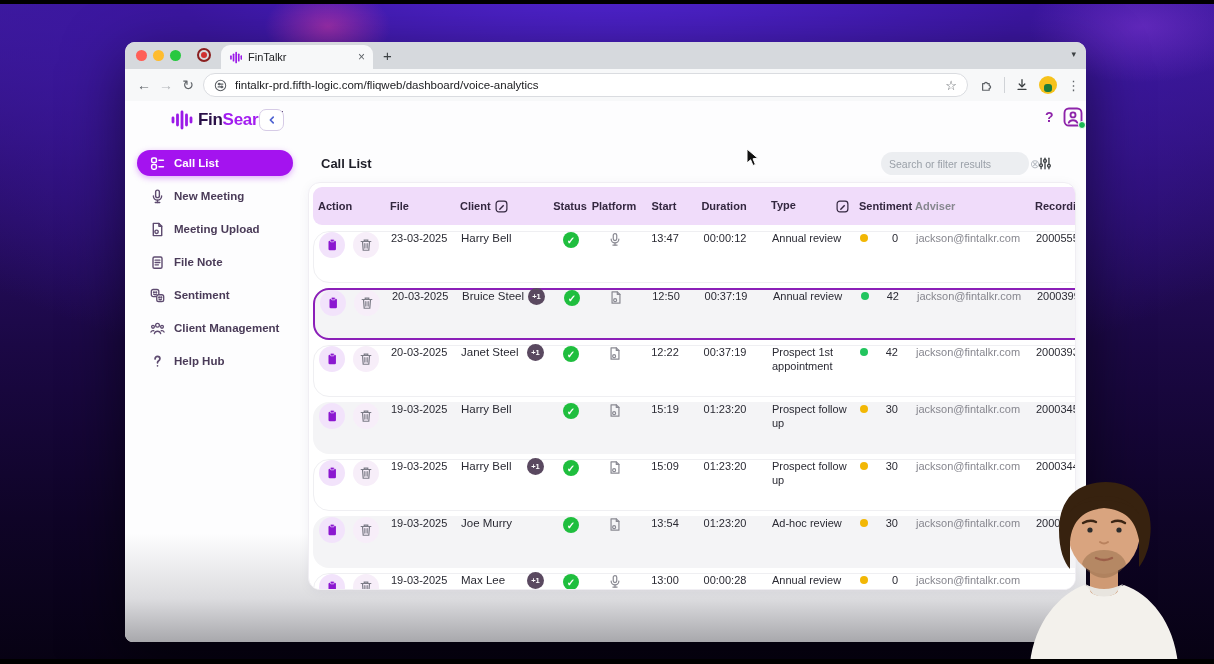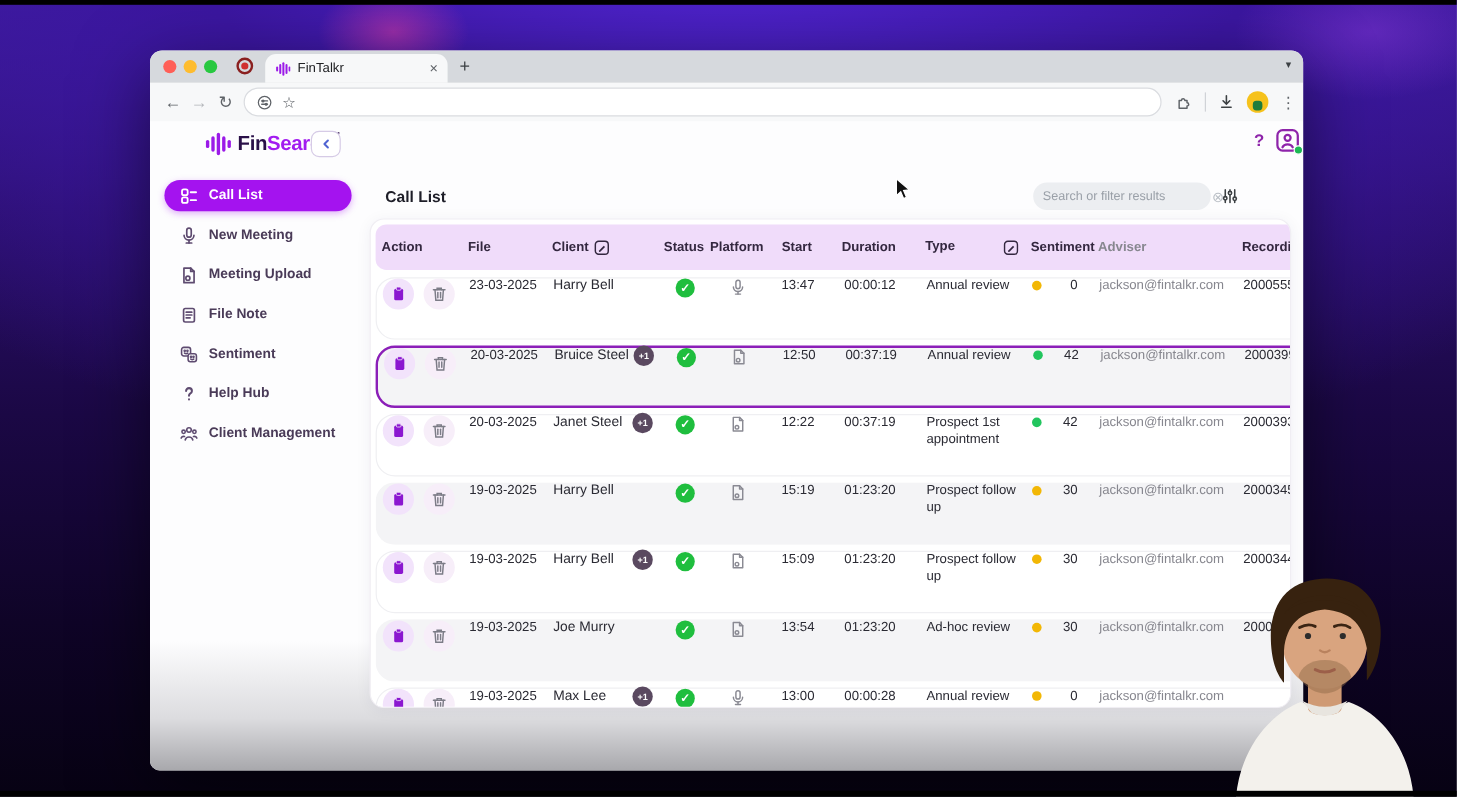--- a/index.html
+++ b/index.html
@@ -71,21 +71,21 @@
   .sidebar { position:absolute; left:12px; top:49px; width:156px; display:flex; flex-direction:column; gap:7px; }
   .sb-item { height:26px; display:flex; align-items:center; gap:9px; padding:0 12px; border-radius:14px;
              color:#4a3b58; font-size:11.5px; font-weight:700; }
   .sb-item .sb-icon { width:16px; height:16px; display:flex; align-items:center; justify-content:center; color:#5e4b70; }
   .sb-item.active { background:#a413ef; color:#fff; box-shadow:0 2px 6px rgba(164,19,239,.35); }
   .sb-item.active .sb-icon { color:#fff; }
 
   
   .page-title { position:absolute; left:196px; top:55px; font-size:13px; font-weight:700; color:#1e1e28; }
   .search-wrap { position:absolute; left:736px; top:51px; display:flex; align-items:center; gap:9px; }
-  .search-pill { width:148px; height:23px; background:#eceef1; border-radius:12px; display:flex; align-items:center; padding:0 8px; gap:6px; }
+  .search-pill { width:148px; height:23px; background:#eceef1; border-radius:12px; display:flex; align-items:center; padding:0 8px; gap:6px;margin-left:20px; }
   .search-input { flex:1; border:0; background:transparent; outline:none; font-size:10.5px; color:#444;
                   font-family:"Liberation Sans", sans-serif; }
   .search-input::placeholder { color:#9aa0a8; }
   .search-clear { font-size:12px; color:#b9bec5; line-height:1; }
   .filter-ic { color:#3c4043; display:flex; }
 
   
   .card { position:absolute; left:183px; top:81px; width:768px; height:408px; background:#fff;
           border-radius:12px; border:1px solid #f0eef3; box-shadow:0 2px 12px rgba(40,20,80,.05);
           padding:4px 4px 0 4px; overflow:hidden; }
@@ -167,20 +167,21 @@
     <span class="nav-ic disabled">→</span>
     <span class="nav-ic">↻</span>
     <div class="urlbar">
       <svg width="13" height="13" viewBox="0 0 16 16" fill="none" stroke="#5f6368" stroke-width="1.3" stroke-linecap="round">
           <circle cx="8" cy="8" r="6.4"></circle>
           <line x1="5" y1="6.3" x2="11" y2="6.3"></line>
           <circle cx="6.4" cy="6.3" r="0.9" fill="#5f6368"></circle>
           <line x1="5" y1="9.7" x2="11" y2="9.7"></line>
           <circle cx="9.6" cy="9.7" r="0.9" fill="#5f6368"></circle>
         </svg>
+      <span class="url-text">fintalkr-prd.fifth-logic.com/fliqweb/dashboard/voice-analytics</span>
       <span class="url-star">☆</span>
     </div>
     <div class="tb-right">
       <svg width="14" height="14" viewBox="0 0 16 16" fill="none" stroke="#5f6368" stroke-width="1.4" stroke-linejoin="round">
           <path d="M3,6.5 h2.2 a1.6,1.6 0 1 1 3.2,0 H10.5 v2.2 a1.6,1.6 0 1 1 0,3.2 V14 H3 z"></path>
         </svg>
       <span class="tb-divider"></span>
       <svg width="14" height="14" viewBox="0 0 16 16" fill="none" stroke="#3c4043" stroke-width="1.5" stroke-linecap="round">
           <line x1="8" y1="2" x2="8" y2="9.5"></line>
           <path d="M4.8,6.8 L8,10 L11.2,6.8"></path>
@@ -273,39 +274,39 @@
               <rect x="7.2" y="7.2" width="7.4" height="7.2" rx="2" fill="#fdfdfe"></rect>
               <circle cx="9.8" cy="10" r="0.5" fill="currentColor"></circle>
               <circle cx="12" cy="10" r="0.5" fill="currentColor"></circle>
               <path d="M9.6,12 q1.3,1 2.6,0"></path>
             </svg>
           </span>
     <span class="sb-label">Sentiment</span>
   </div>
         <div class="sb-item">
     <span class="sb-icon">
-            <svg width="15" height="15" viewBox="0 0 16 16" fill="none" stroke="currentColor" stroke-width="1.8" stroke-linecap="round">
-              <path d="M5.4,5.2 C5.4,3.6 6.5,2.6 8,2.6 C9.5,2.6 10.6,3.7 10.6,5.1 C10.6,6.3 9.9,6.9 9,7.5 C8.3,8 8,8.4 8,9.4"></path>
-              <circle cx="8" cy="12.6" r="0.9" fill="currentColor" stroke="none"></circle>
-            </svg>
-          </span>
-    <span class="sb-label">Help Hub</span>
-  </div>
-        <div class="sb-item">
-    <span class="sb-icon">
             <svg width="15" height="15" viewBox="0 0 16 16" fill="none" stroke="currentColor" stroke-width="1.4" stroke-linecap="round">
               <circle cx="8" cy="4.6" r="2"></circle>
               <circle cx="3.2" cy="6.2" r="1.5"></circle>
               <circle cx="12.8" cy="6.2" r="1.5"></circle>
               <path d="M4.6,13.5 a3.5,3.4 0 0 1 6.8,0"></path>
               <path d="M1,11.8 a2.6,2.4 0 0 1 3,-1.4"></path>
               <path d="M15,11.8 a2.6,2.4 0 0 0 -3,-1.4"></path>
             </svg>
           </span>
     <span class="sb-label">Client Management</span>
+  </div>
+        <div class="sb-item">
+    <span class="sb-icon">
+            <svg width="15" height="15" viewBox="0 0 16 16" fill="none" stroke="currentColor" stroke-width="1.8" stroke-linecap="round">
+              <path d="M5.4,5.2 C5.4,3.6 6.5,2.6 8,2.6 C9.5,2.6 10.6,3.7 10.6,5.1 C10.6,6.3 9.9,6.9 9,7.5 C8.3,8 8,8.4 8,9.4"></path>
+              <circle cx="8" cy="12.6" r="0.9" fill="currentColor" stroke="none"></circle>
+            </svg>
+          </span>
+    <span class="sb-label">Help Hub</span>
   </div>
       </div>
 
     <div class="page-title">Call List</div>
     <div class="search-wrap">
       <div class="search-pill">
         <input class="search-input" placeholder="Search or filter results" style="">
         <span class="search-clear">⊗</span>
       </div>
       <span class="filter-ic">

